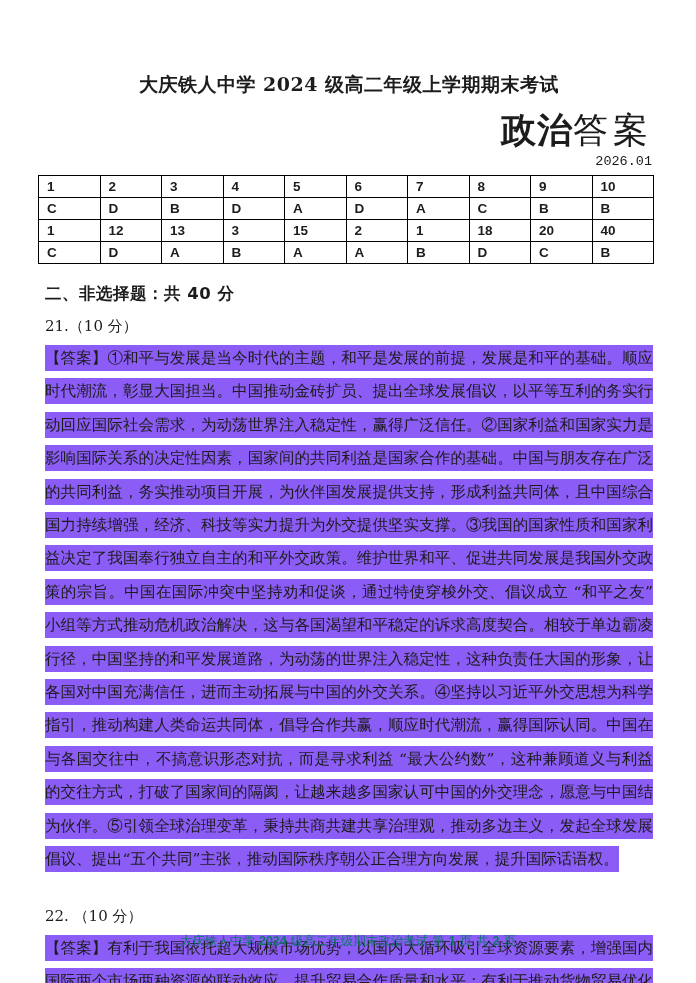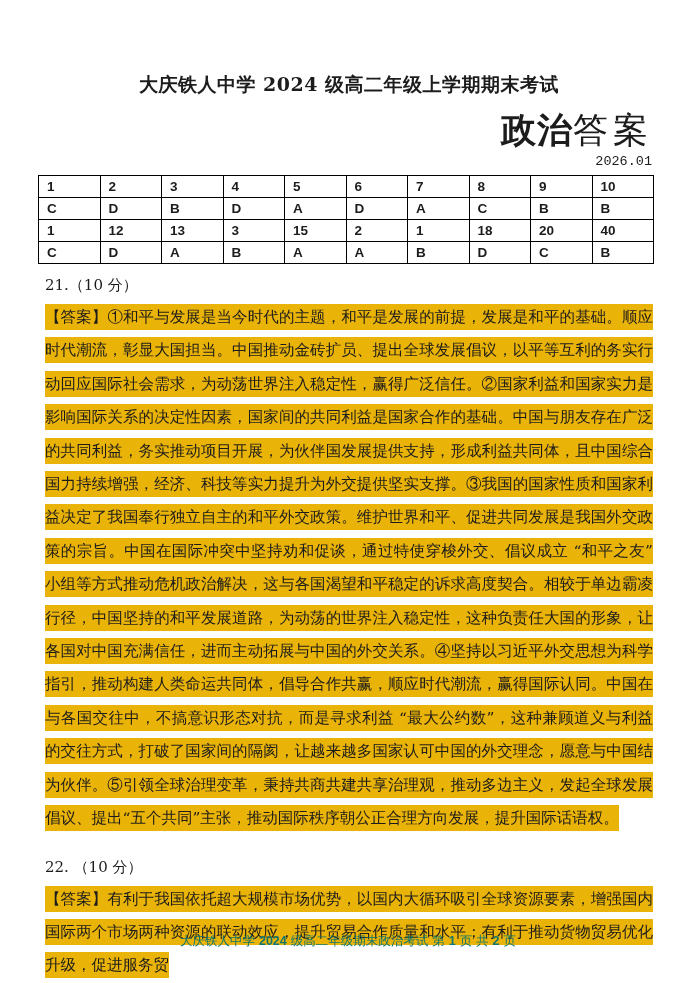--- a/index.html
+++ b/index.html
@@ -80,27 +80,27 @@
     line-height: 22px;
   }
   p.answer-para {
     margin: 5px 0 0 0;
     font-size: 15.5px;
     line-height: 33.4px;
     text-align: justify;
     text-justify: inter-character;
   }
   p.answer-para .highlight {
-    background-color: #eab308;
+    background-color: #8b5cf6;
     padding: 4px 0;
     -webkit-box-decoration-break: clone;
     box-decoration-break: clone;
   }
   .q22-block .question-number {
-    margin-top: 20px;
+    margin-top: 28px;
   }
   .page-footer {
     position: absolute;
     left: 0;
     bottom: 34px;
     width: 696px;
     text-align: center;
     font-size: 12.5px;
     line-height: 16px;
     color: #0f766e;
@@ -167,20 +167,21 @@
         <td>A</td>
         <td>A</td>
         <td>B</td>
         <td>D</td>
         <td>C</td>
         <td>B</td>
       </tr>
     </tbody>
   </table>
 
+  <div class="section-heading">二、非选择题：共 40 分</div>
 
   <div class="q21-block">
     <div class="question-number">21.（10 分）</div>
     <p class="answer-para"><span class="highlight"><span>【答案】</span><span>①和平与发展是当今时代的主题，和平是发展的前提，发展是和平的基础。顺应时代潮流，彰显大国担当。中国推动金砖扩员、提出全球发展倡议，以平等互利的务实行动回应国际社会需求，为动荡世界注入稳定性，赢得广泛信任。②国家利益和国家实力是影响国际关系的决定性因素，国家间的共同利益是国家合作的基础。中国与朋友存在广泛的共同利益，务实推动项目开展，为伙伴国发展提供支持，形成利益共同体，且中国综合国力持续增强，经济、科技等实力提升为外交提供坚实支撑。③我国的国家性质和国家利益决定了我国奉行独立自主的和平外交政策。维护世界和平、促进共同发展是我国外交政策的宗旨。中国在国际冲突中坚持劝和促谈，通过特使穿梭外交、倡议成立 “和平之友” 小组等方式推动危机政治解决，这与各国渴望和平稳定的诉求高度契合。相较于单边霸凌行径，中国坚持的和平发展道路，为动荡的世界注入稳定性，这种负责任大国的形象，让各国对中国充满信任，进而主动拓展与中国的外交关系。④坚持以习近平外交思想为科学指引，推动构建人类命运共同体，倡导合作共赢，顺应时代潮流，赢得国际认同。中国在与各国交往中，不搞意识形态对抗，而是寻求利益 “最大公约数”，这种兼顾道义与利益的交往方式，打破了国家间的隔阂，让越来越多国家认可中国的外交理念，愿意与中国结为伙伴。⑤引领全球治理变革，秉持共商共建共享治理观，推动多边主义，发起全球发展倡议、提出“五个共同”主张，推动国际秩序朝公正合理方向发展，提升国际话语权。</span></span></p>
   </div>
 
   <div class="q22-block">
     <div class="question-number">22. （10 分）</div>
     <p class="answer-para"><span class="highlight"><span>【答案】</span><span>有利于我国依托超大规模市场优势，以国内大循环吸引全球资源要素，增强国内国际两个市场两种资源的联动效应，提升贸易合作质量和水平；有利于推动货物贸易优化升级，促进服务贸</span></span></p>
   </div>

